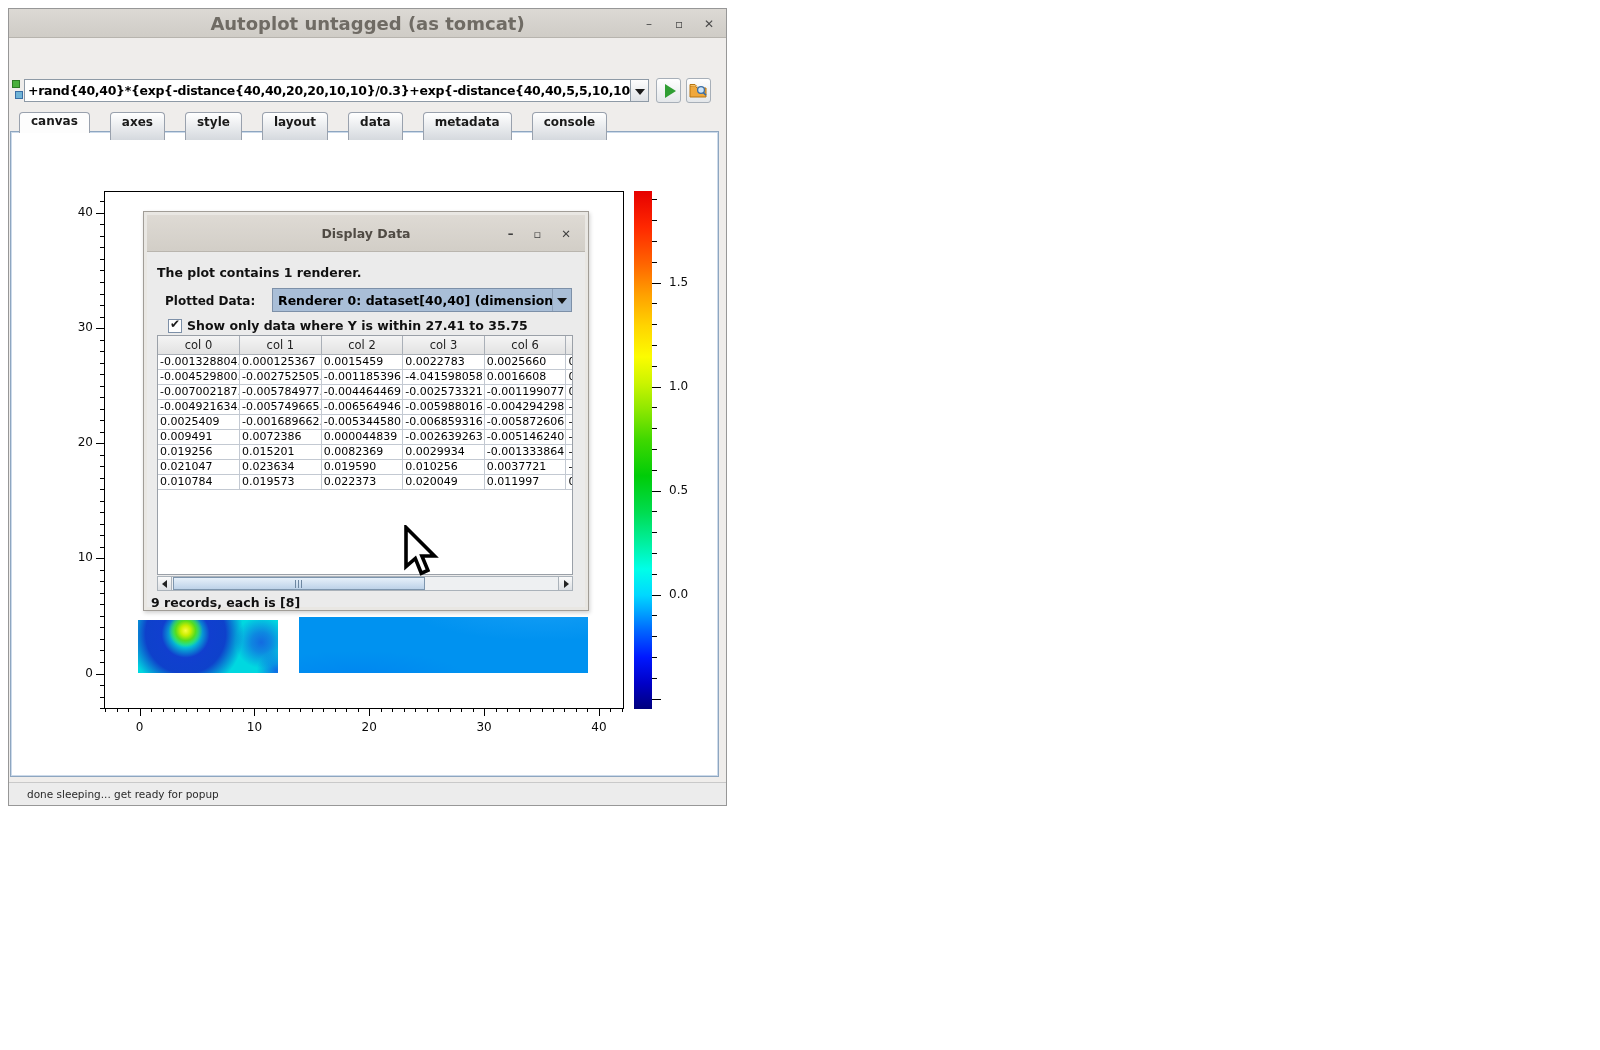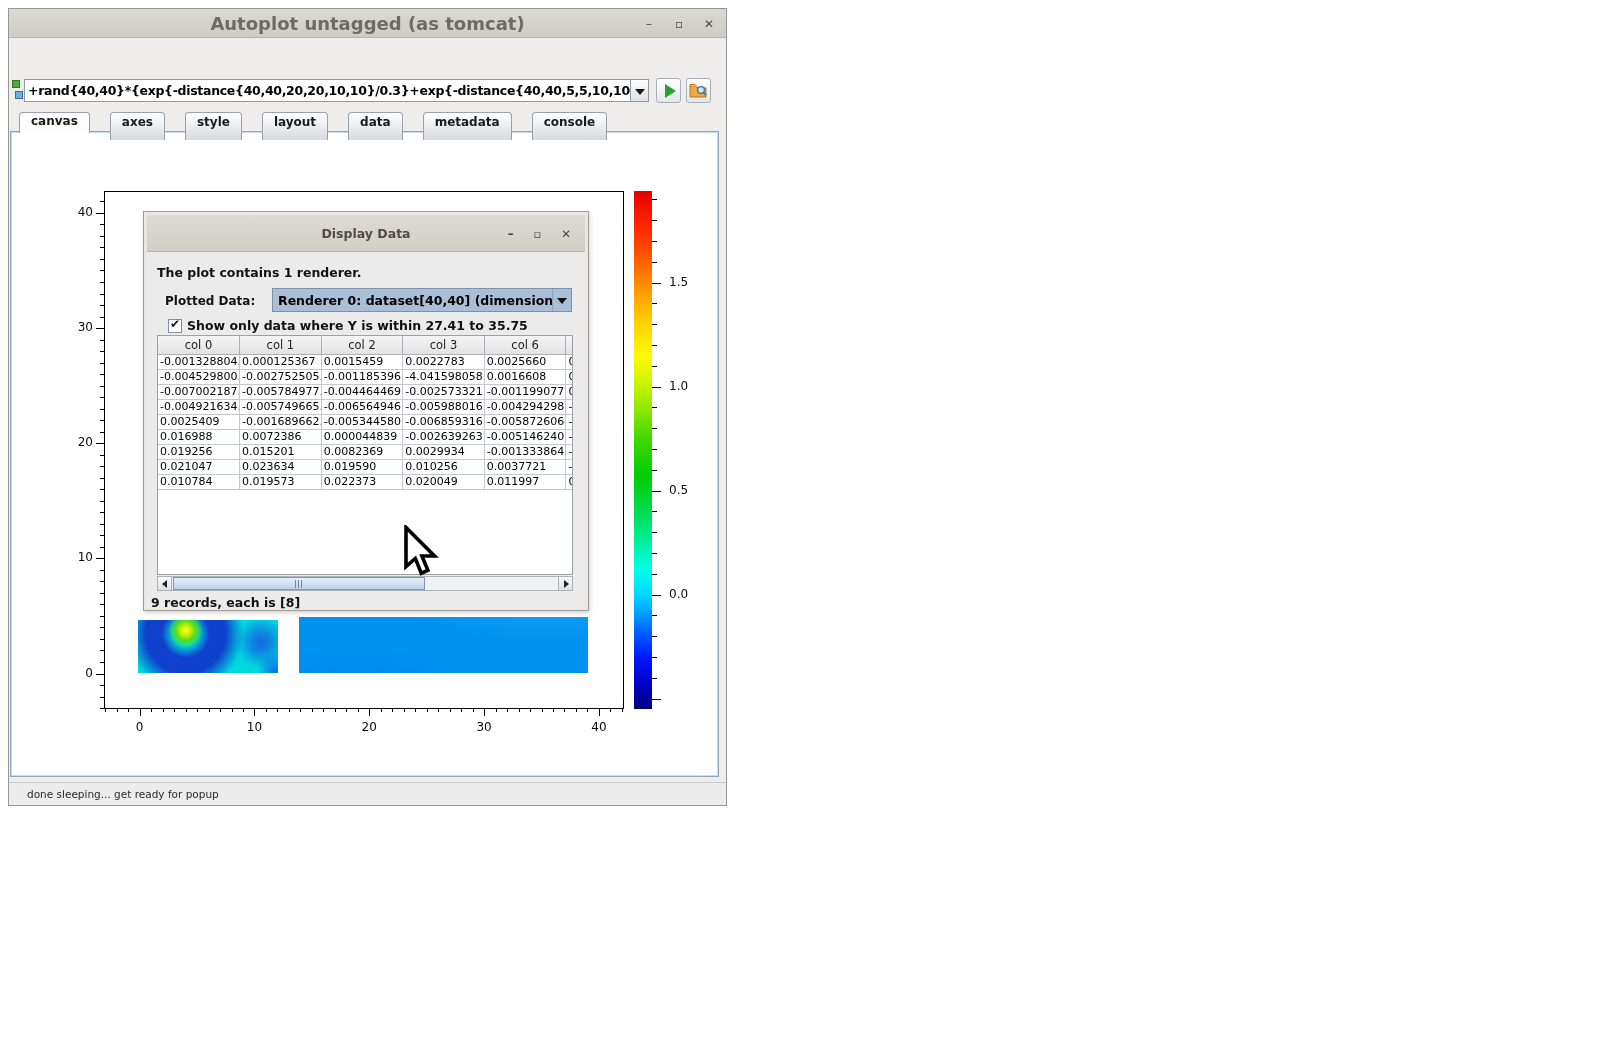--- a/index.html
+++ b/index.html
@@ -398,21 +398,21 @@
               </tr>
               <tr>
                 <td>0.0025409</td>
                 <td>-0.001689662...</td>
                 <td>-0.005344580...</td>
                 <td>-0.006859316...</td>
                 <td>-0.005872606...</td>
                 <td>-0.0</td>
               </tr>
               <tr>
-                <td>0.016988</td>
+                <td>0.009491</td>
                 <td>0.0072386</td>
                 <td>0.000044839</td>
                 <td>-0.002639263...</td>
                 <td>-0.005146240...</td>
                 <td>-0.0</td>
               </tr>
               <tr>
                 <td>0.019256</td>
                 <td>0.015201</td>
                 <td>0.0082369</td>

